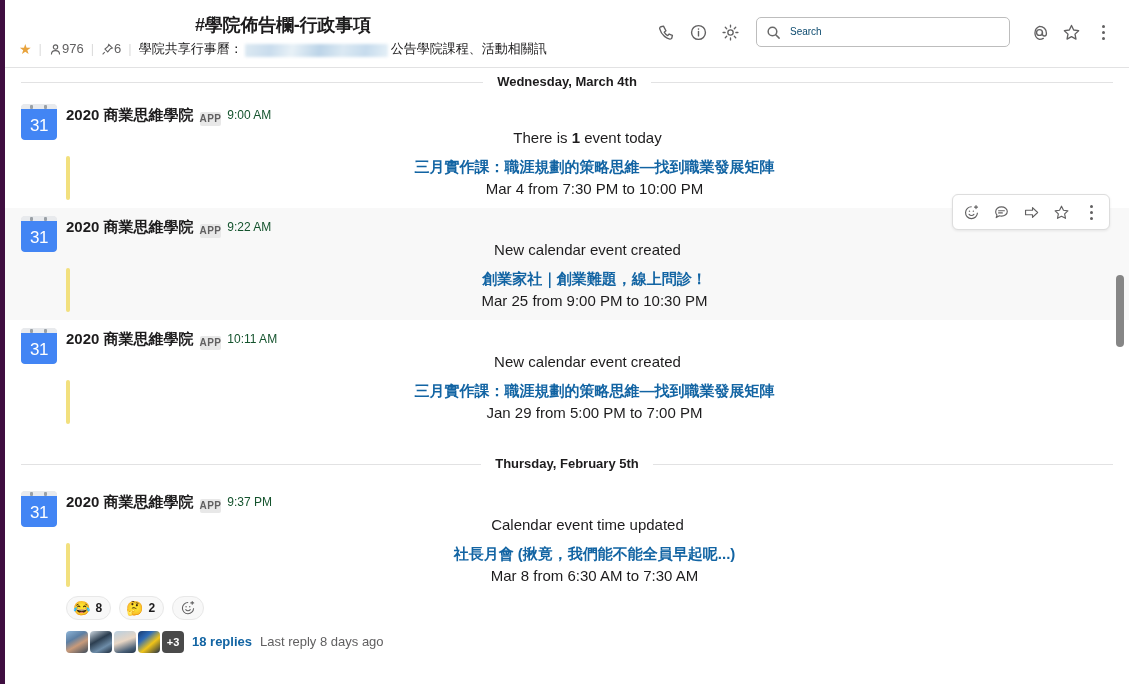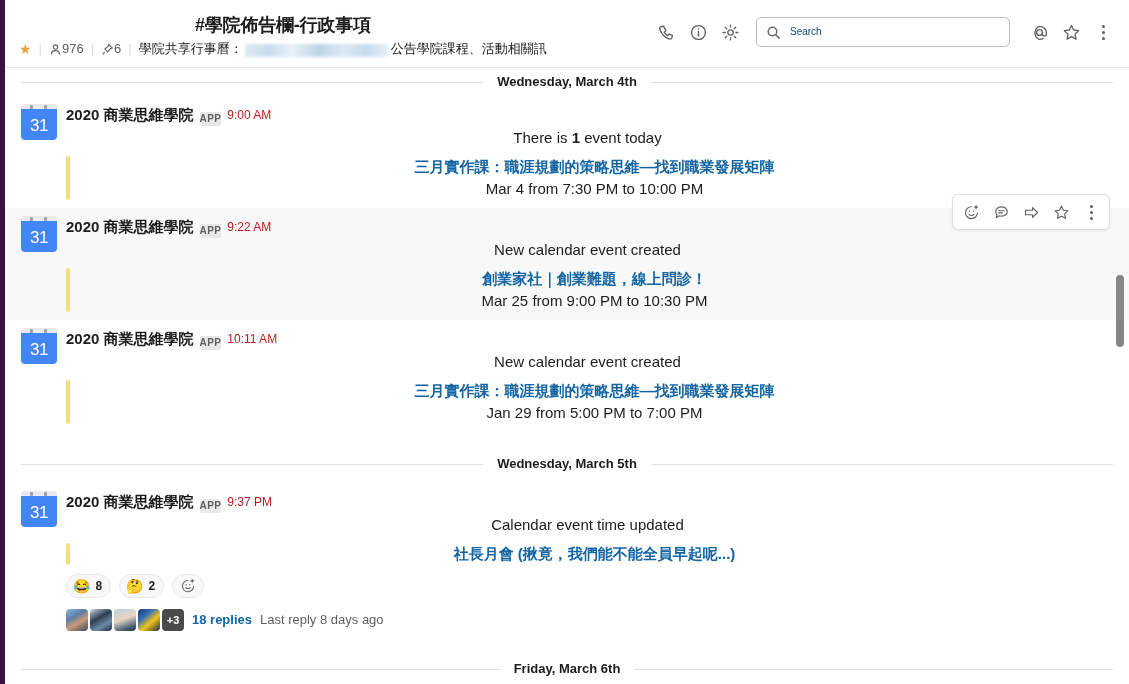--- a/index.html
+++ b/index.html
@@ -176,21 +176,21 @@
     font-size:15px; font-weight:bold; color:#1d1c1d;
     white-space:nowrap;
   }
   .app-badge {
     font-size:10px; font-weight:bold; color:#616061;
     background:#e8e8e8; border-radius:2px;
     padding:1px 0; line-height:12px;
     letter-spacing:0.4px;
     margin-top:8px;
   }
-  .msg-time { font-size:12px; color:#b91c1c; line-height:16px; }
+  .msg-time { font-size:12px; color:#14532d; line-height:16px; }
   .msg-text {
     font-size:15px; color:#1d1c1d; line-height:22px;
   }
   .msg-text b { font-weight:bold; }
 
   
   .attachment {
     margin-top:7px;
     padding-left:14px;
     position:relative;
@@ -501,21 +501,21 @@
         </div>
         <div class="msg-text">New calendar event created</div>
         <div class="attachment">
           <div class="att-title">三月實作課：職涯規劃的策略思維—找到職業發展矩陣</div>
           <div class="att-sub">Jan 29 from 5:00 PM to 7:00 PM</div>
         </div>
       </div>
     </div>
 
     <div class="date-divider" style="margin-top:18px;">
-      <span class="date-label">Wednesday, March 5th</span>
+      <span class="date-label">Thursday, February 5th</span>
     </div>
 
     <div class="message" style="padding-top:13px;">
       <div class="msg-avatar">
         <div class="gcal">
           <div class="topbar"></div>
             <div class="ring l"></div>
             <div class="ring r"></div>
           <div class="body">
               <span class="num">31</span>
@@ -524,20 +524,21 @@
       </div>
       <div class="msg-body">
         <div class="msg-head">
           <span class="msg-author">2020 商業思維學院</span>
           <span class="app-badge">APP</span>
           <span class="msg-time">9:37 PM</span>
         </div>
         <div class="msg-text">Calendar event time updated</div>
         <div class="attachment">
           <div class="att-title">社長月會 (揪竟，我們能不能全員早起呢...)</div>
+          <div class="att-sub">Mar 8 from 6:30 AM to 7:30 AM</div>
         </div>
 
         <div class="reactions">
           <div class="reaction">
             <span class="emo">😂</span>
             <span>8</span>
           </div>
           <div class="reaction">
             <span class="emo">🤔</span>
             <span>2</span>

